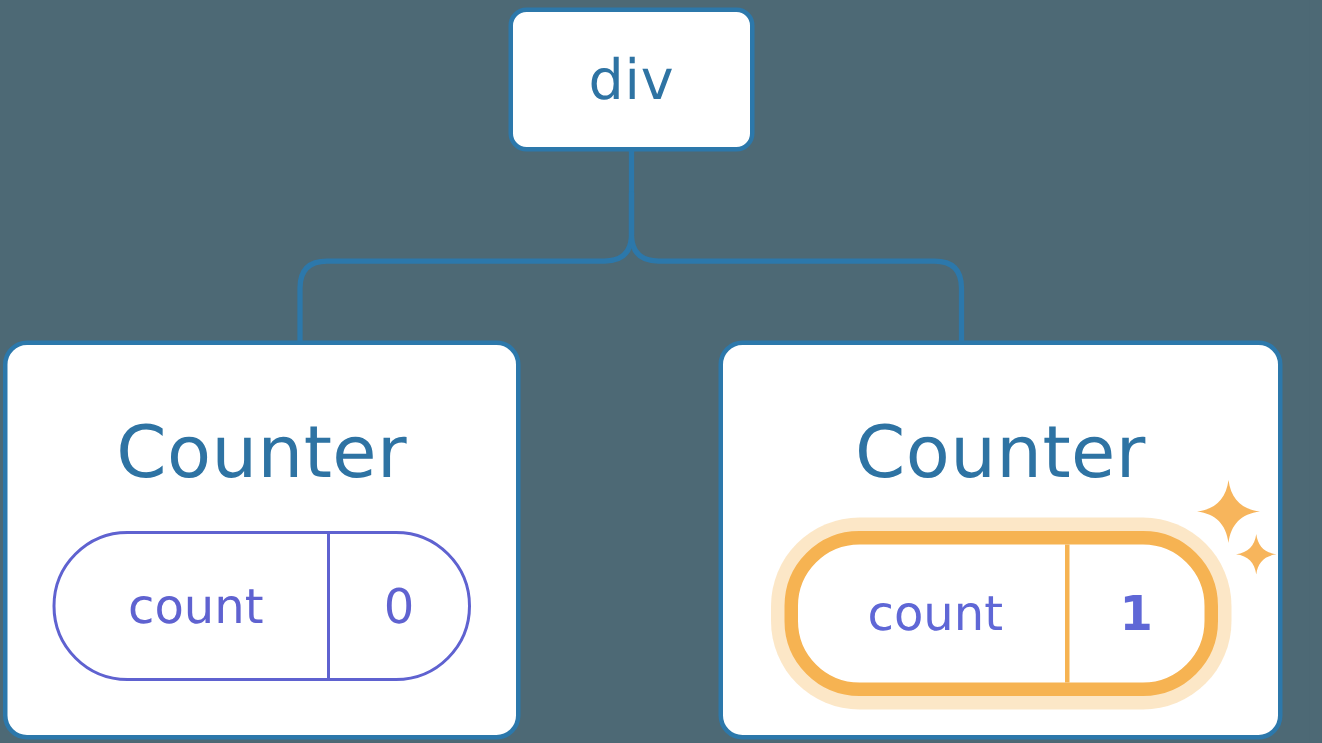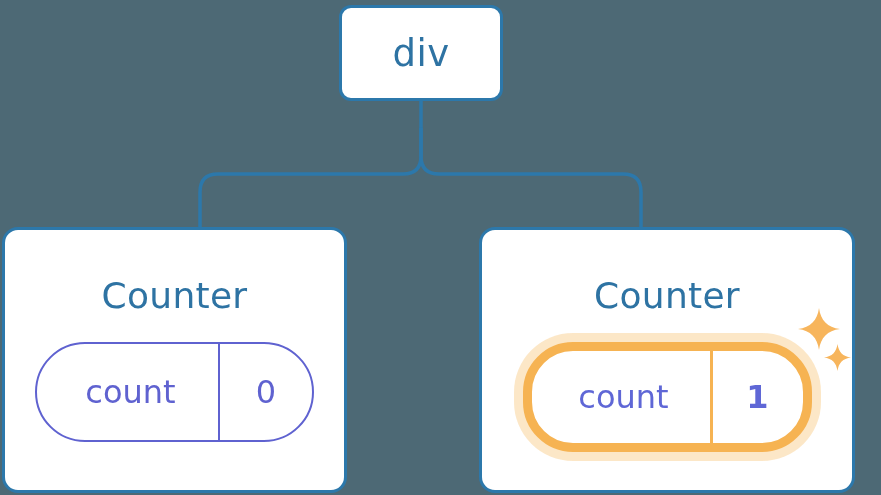--- a/index.html
+++ b/index.html
@@ -68,21 +68,21 @@
     width: 345px;
     height: 266px;
   }
   #child-right {
     left: 479px;
     top: 227px;
     width: 376px;
     height: 266px;
   }
   .component-title {
-    font-size: 36px;
+    font-size: 48px;
     color: #2e73a3;
     line-height: 1;
     margin-top: 48px;
     letter-spacing: 0.3px;
   }
 
   
   .pill-wrap {
     position: relative;
     margin-top: 28px;

